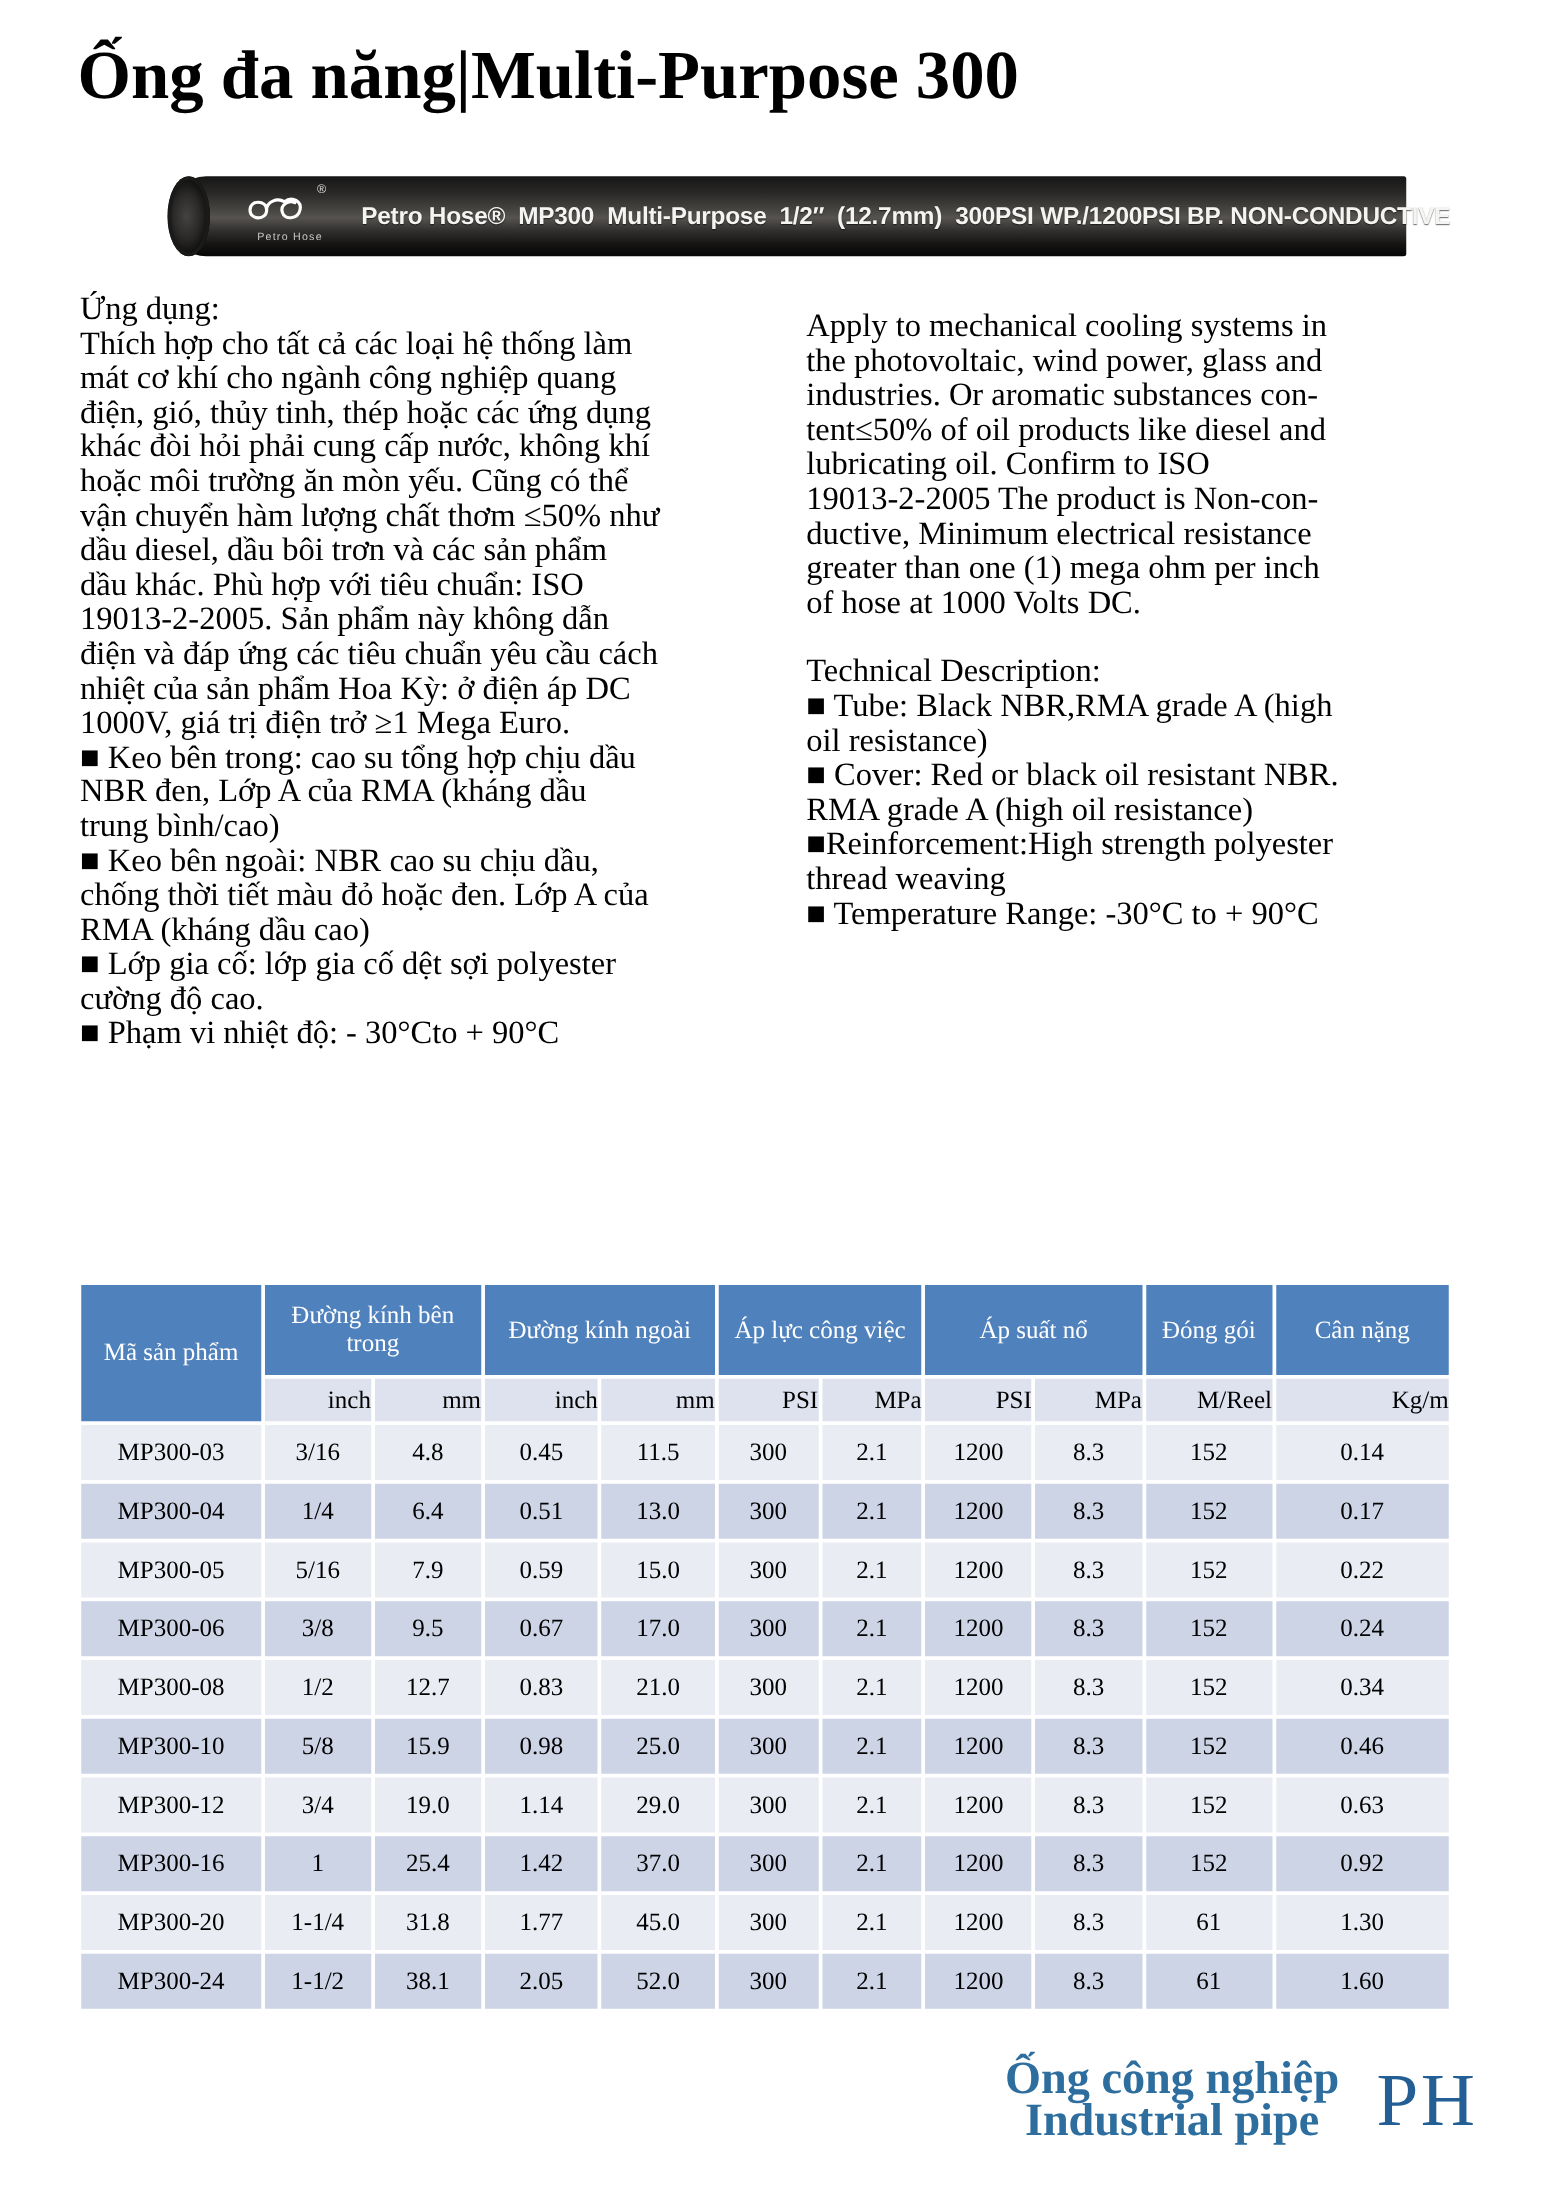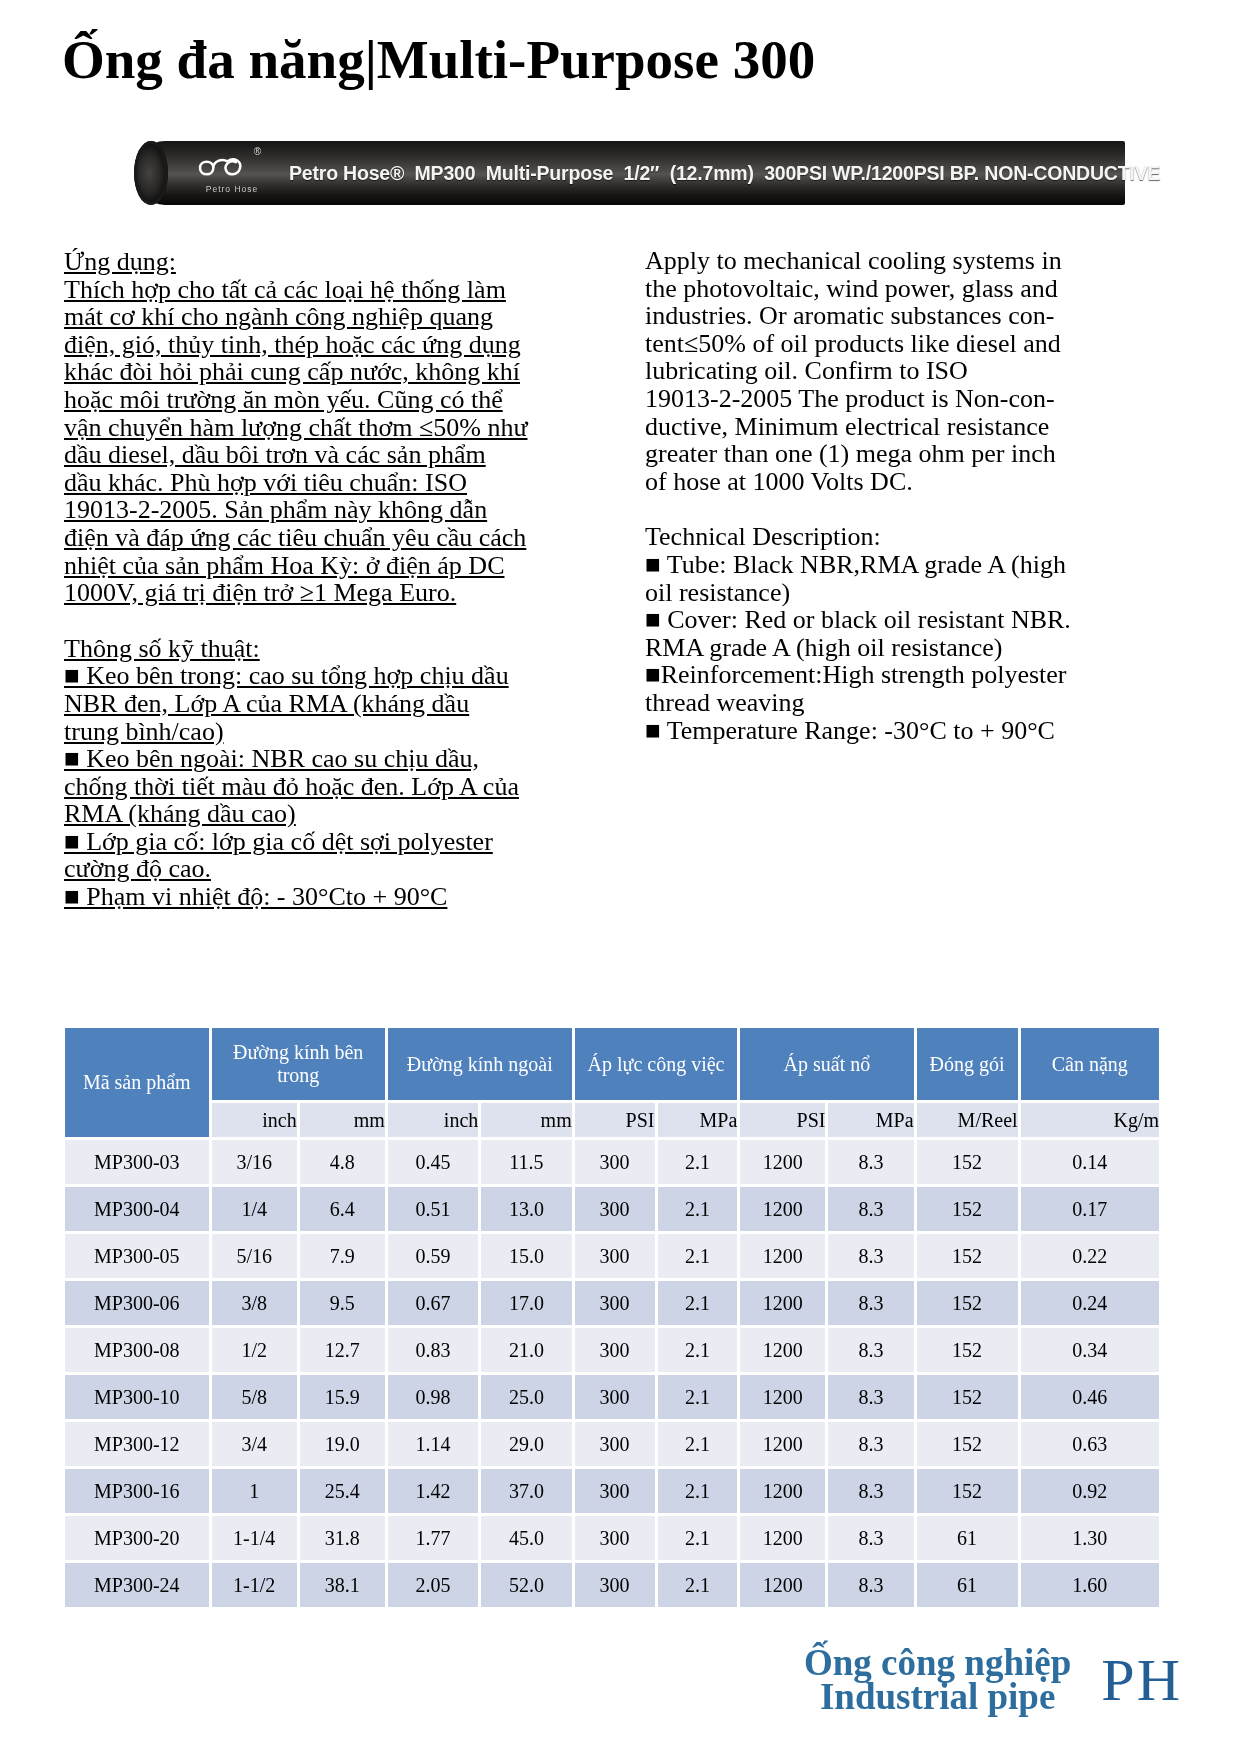--- a/index.html
+++ b/index.html
@@ -17,21 +17,21 @@
         background:radial-gradient(ellipse at 45% 50%, #454341 0%, #2a2928 40%, #0c0c0c 70%, #000 100%);
         box-shadow:inset 0 0 0 3px #1b1a19;}
   .hose-logo{position:relative;margin-left:42px;display:flex;flex-direction:column;align-items:center;width:86px;flex:0 0 auto;}
   .hose-logo .reg{position:absolute;top:-7px;right:2px;color:#ddd;font-size:10px;font-family:"Liberation Sans",sans-serif;}
   .hose-logo-text{font-family:"Liberation Sans",sans-serif;font-size:8.5px;color:#c9c9c9;letter-spacing:1px;margin-top:1px;padding-left:24px;}
   .hose-print{margin-left:26px;font-family:"Liberation Sans","DejaVu Sans",sans-serif;font-weight:700;
         font-size:19.5px;color:#f4f4f2;white-space:pre;letter-spacing:-0.2px;text-shadow:0 1px 1px rgba(0,0,0,.6);text-align:center;}
 
   
   .col{position:absolute;font-size:26px;line-height:27.6px;}
-  .col-left{left:64px;top:248px;width:568px;text-decoration:underline;}
+  .col-left{left:64px;top:233px;width:568px;}
   .col-right{left:645px;top:247px;width:558px;}
   .pre{white-space:pre-line;}
   .para-gap{margin-top:28px;}
 
   
   .spec-table{position:absolute;left:62px;top:1025px;width:1100px;
         border-collapse:separate;border-spacing:3px;table-layout:fixed;background:#fff;}
   .spec-table th,.spec-table td{text-align:center;vertical-align:middle;padding:0;font-weight:400;
         font-family:"Liberation Serif","DejaVu Serif",serif;}
   .spec-table .hgroup{background:var(--table-header-bg);color:#fff;font-size:20px;height:72px;}
@@ -74,21 +74,20 @@
 điện, gió, thủy tinh, thép hoặc các ứng dụng
 khác đòi hỏi phải cung cấp nước, không khí
 hoặc môi trường ăn mòn yếu. Cũng có thể
 vận chuyển hàm lượng chất thơm ≤50% như
 dầu diesel, dầu bôi trơn và các sản phẩm
 dầu khác. Phù hợp với tiêu chuẩn: ISO
 19013-2-2005. Sản phẩm này không dẫn
 điện và đáp ứng các tiêu chuẩn yêu cầu cách
 nhiệt của sản phẩm Hoa Kỳ: ở điện áp DC
 1000V, giá trị điện trở ≥1 Mega Euro.</div>
-    <div class="pre para-gap">Thông số kỹ thuật:</div>
     <div class="pre">■ Keo bên trong: cao su tổng hợp chịu dầu
 NBR đen, Lớp A của RMA (kháng dầu
 trung bình/cao)
 ■ Keo bên ngoài: NBR cao su chịu dầu,
 chống thời tiết màu đỏ hoặc đen. Lớp A của
 RMA (kháng dầu cao)
 ■ Lớp gia cố: lớp gia cố dệt sợi polyester
 cường độ cao.
 ■ Phạm vi nhiệt độ: - 30°Cto + 90°C</div>
   </div>

